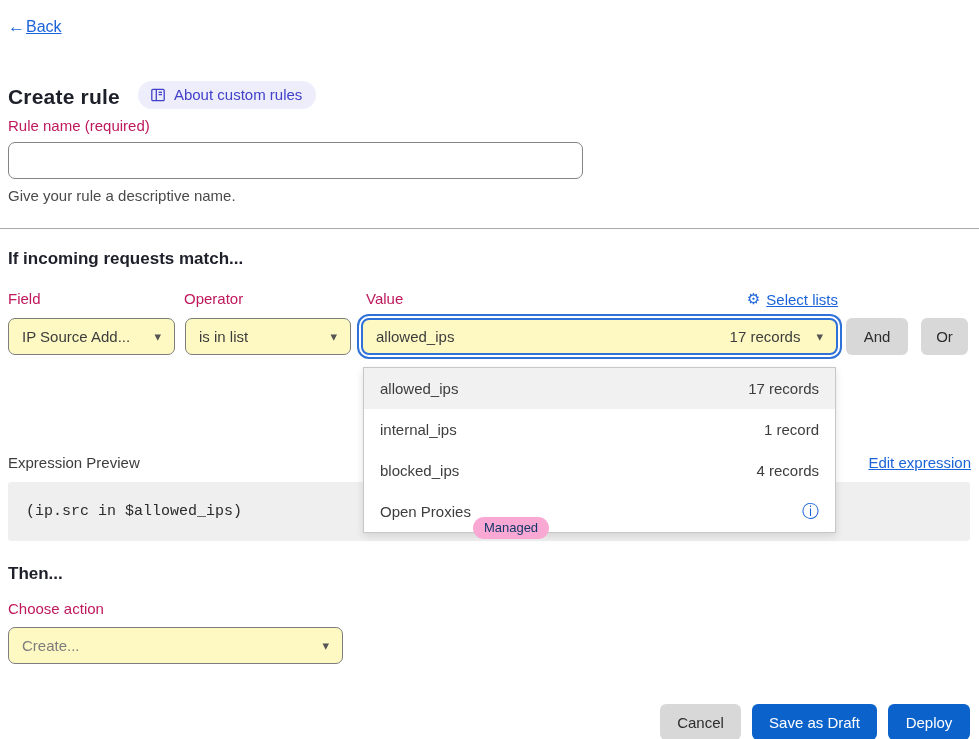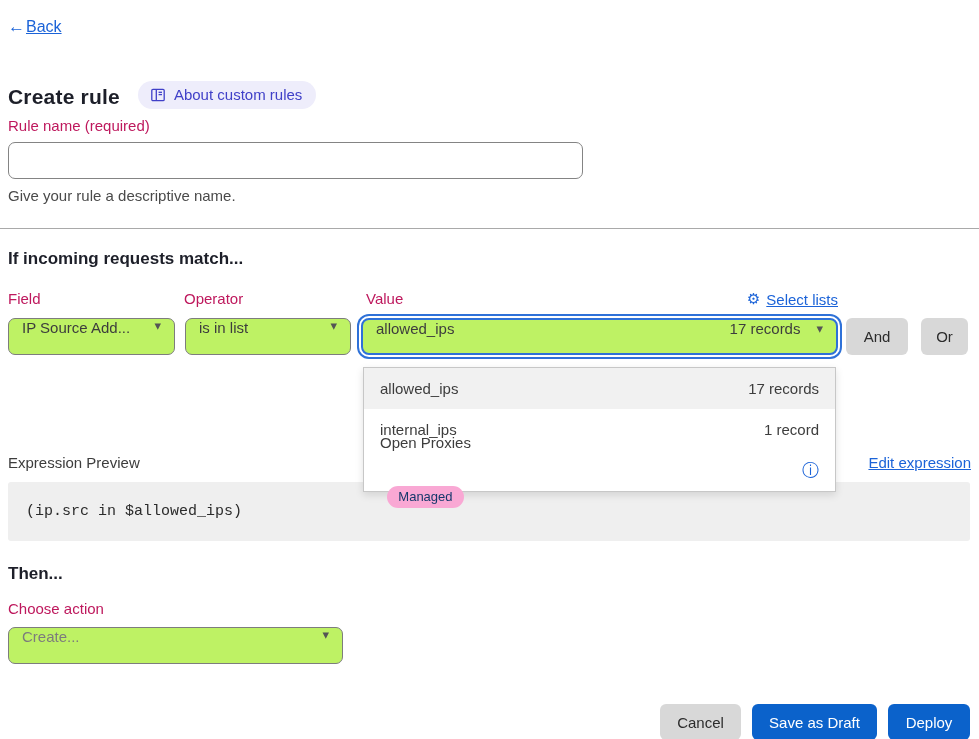--- a/index.html
+++ b/index.html
@@ -47,22 +47,22 @@
 
   .section-h { font-size: 17px; font-weight: bold; color: #1d1f29; }
   .match-h { left: 8px; top: 249px; }
 
   .col-label { top: 290px; }
   .lab-field { left: 8px; }
   .lab-operator { left: 184px; }
   .lab-value { left: 366px; }
 
   .select {
-    height: 37px; border: 1px solid #7d7d7d; border-radius: 7px; background: #bef264;
-    display: flex; align-items: flex-start; justify-content: space-between;
+    height: 37px; border: 1px solid #7d7d7d; border-radius: 7px; background: #fef9c3;
+    display: flex; align-items: center; justify-content: space-between;
     padding: 0 13px; font-size: 15px; color: #3d3d3d; cursor: pointer;
   }
   .caret { color: #555; font-size: 13px; line-height: 1; }
   .sel-field { left: 8px; top: 318px; width: 167px; }
   .sel-operator { left: 185px; top: 318px; width: 166px; }
   .sel-value {
     left: 361px; top: 318px; width: 477px;
     border: 2px solid #2e71d8; border-radius: 8px;
     box-shadow: 0 0 0 2px #fff, 0 0 0 4px #2e71d8;
   }
@@ -82,21 +82,21 @@
   .dropdown {
     left: 363px; top: 367px; width: 473px; background: #fff;
     border: 1px solid #c7c7c7; box-shadow: 0 3px 8px rgba(0,0,0,0.12);
     z-index: 5;
   }
   .dd-row {
     height: 41px; display: flex; align-items: center; justify-content: space-between;
     padding: 0 16px; font-size: 15px; color: #3d3d3d; cursor: pointer;
   }
   .dd-row.selected { background: #f1f1f1; }
-  .dd-left { display: flex; align-items: center; gap: 2px; flex-direction: column; }
+  .dd-left { display: flex; align-items: center; gap: 2px; }
   .managed-pill {
     background: #f9a8d4; color: #15386b; border-radius: 12px;
     padding: 3px 11px 4px; font-size: 13px; margin-top: 33px;
   }
   .info-icon { color: #1b63d8; font-size: 17px; line-height: 1; cursor: pointer; }
 
   
   .expr-label { left: 8px; top: 454px; font-size: 15px; color: #3d3d3d; }
   .edit-expr { top: 454px; right: 8px; }
   .expr-bar {
@@ -192,20 +192,24 @@
 <div class="abs dropdown">
   <div class="dd-row selected">
     <span>allowed_ips</span>
     <span>17 records</span>
   </div>
   <div class="dd-row">
     <span>internal_ips</span>
     <span>1 record</span>
   </div>
   <div class="dd-row">
+    <span>blocked_ips</span>
+    <span>4 records</span>
+  </div>
+  <div class="dd-row">
     <span class="dd-left">
       <span>Open Proxies</span>
       <span class="managed-pill">Managed</span>
     </span>
     <span class="info-icon">ⓘ</span>
   </div>
 </div>
 
 <h2 class="abs section-h then-h">Then...</h2>
 <span class="abs lbl action-label">Choose action</span>

